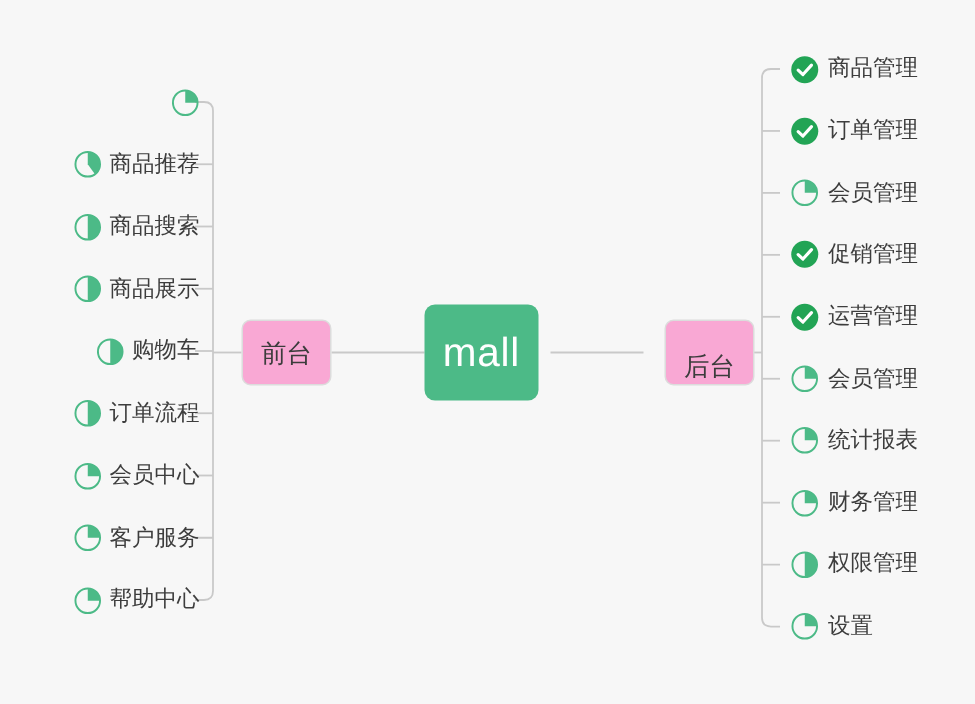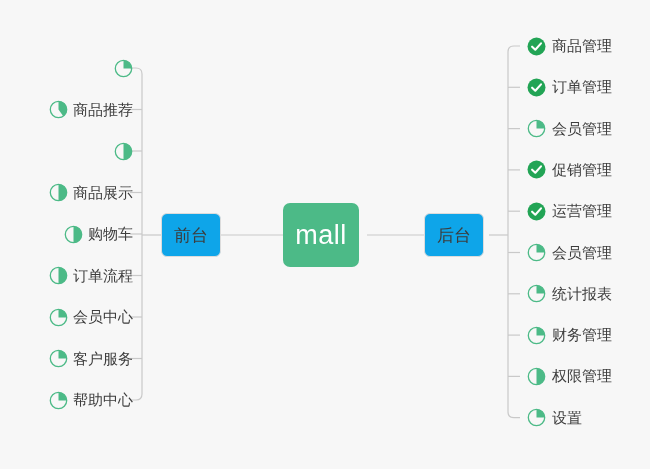--- a/index.html
+++ b/index.html
@@ -46,31 +46,31 @@
     color: #ffffff;
     font-size: 27px;
     letter-spacing: 0.5px;
   }
 
   
   .branch-node {
     position: absolute;
     width: 60px;
     height: 44px;
-    background: #0ea5e9;
+    background: #f9a8d4;
     border: 1px solid #dcdcdc;
     border-radius: 6px;
     display: flex;
     align-items: center;
     justify-content: center;
     font-size: 17px;
     color: #3c3c3c;
   }
   .branch-left  { left: 161px; top: 213px; }
-  .branch-right { left: 424px; top: 213px; }
+  .branch-right { left: 443px; top: 213px; align-items: flex-end; }
 
   
   .leaf {
     position: absolute;
     display: flex;
     align-items: center;
     height: 22px;
     font-size: 15px;
     color: #3d3d3d;
     white-space: nowrap;
@@ -163,20 +163,21 @@
         </span>
         <span class="leaf-label">商品推荐</span>
       </div>
       <div class="leaf leaf-left" style="top: 140px;">
         <span class="icon">
           <svg width="19" height="19" viewBox="0 0 19 19">
       <circle cx="9.5" cy="9.5" r="8.2" fill="none" stroke="#4cba87" stroke-width="1.3"></circle>
       <path d="M 9.5 9.5 L 9.5 1.3000000000000007 A 8.2 8.2 0 0 1 9.500000000000002 17.7 Z" fill="#4cba87"></path>
     </svg>
         </span>
+        <span class="leaf-label">商品搜索</span>
       </div>
       <div class="leaf leaf-left" style="top: 181.5px;">
         <span class="icon">
           <svg width="19" height="19" viewBox="0 0 19 19">
       <circle cx="9.5" cy="9.5" r="8.2" fill="none" stroke="#4cba87" stroke-width="1.3"></circle>
       <path d="M 9.5 9.5 L 9.5 1.3000000000000007 A 8.2 8.2 0 0 1 9.500000000000002 17.7 Z" fill="#4cba87"></path>
     </svg>
         </span>
         <span class="leaf-label">商品展示</span>
       </div>

